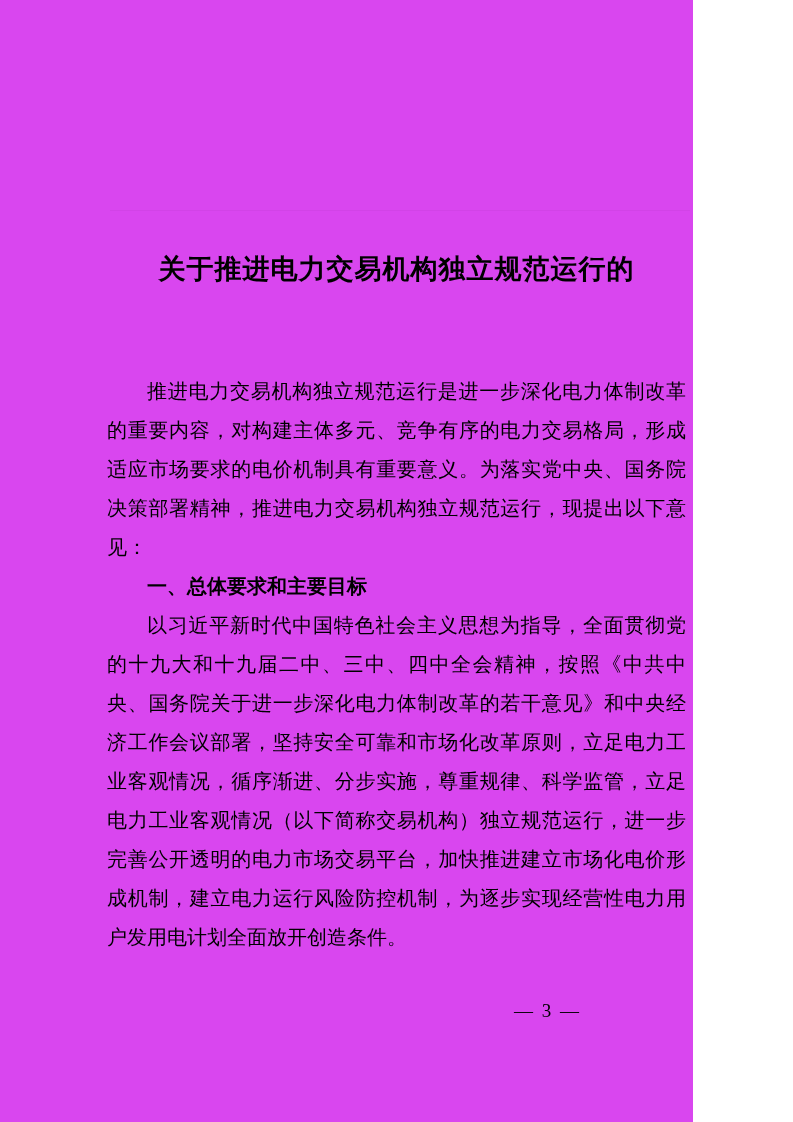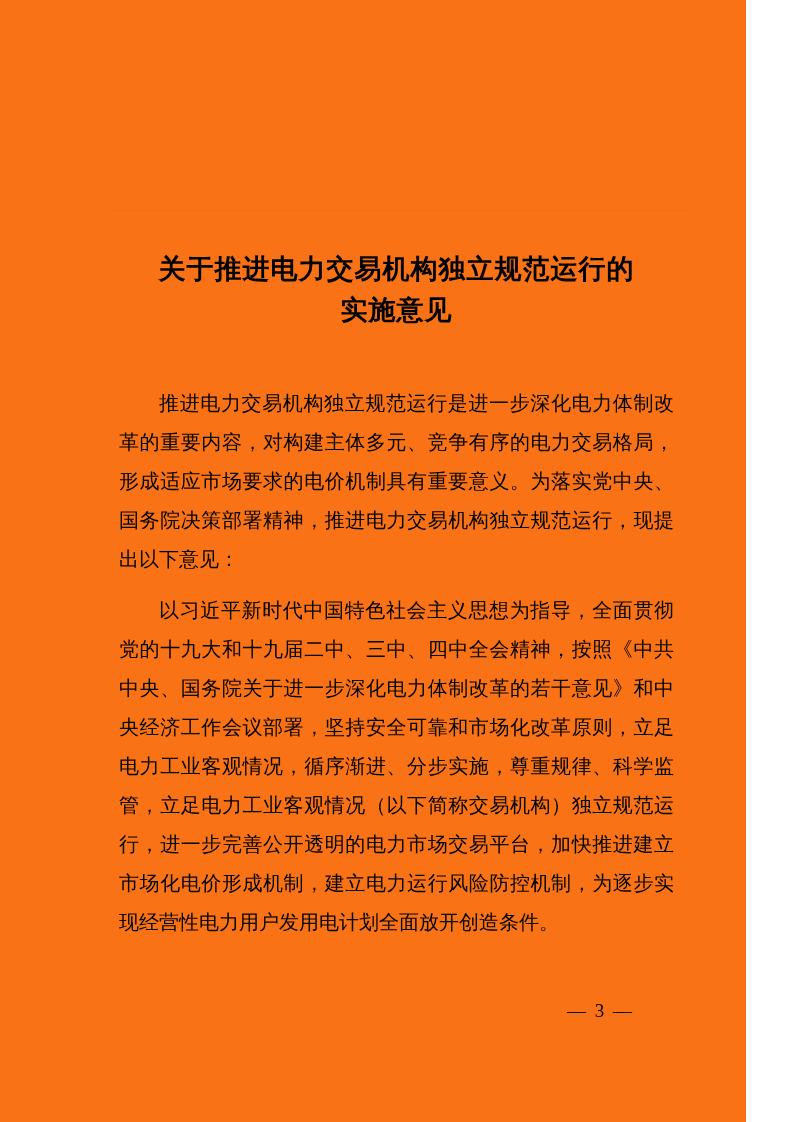--- a/index.html
+++ b/index.html
@@ -2,23 +2,23 @@
 <html lang="zh"><head>
 <meta charset="utf-8">
 <style>
   html, body {
     margin: 0;
     padding: 0;
     background: #ffffff;
   }
   .page {
     position: relative;
-    width: 746px;
+    width: 693px;
     height: 1122px;
-    background: #f97316;
+    background: #d946ef;
     color: #000000;
     overflow: hidden;
     font-family: "Liberation Serif", "DejaVu Serif", serif;
   }
   .scan-artifact-line {
     position: absolute;
     top: 210px;
     left: 110px;
     width: 580px;
     height: 1px;
@@ -39,21 +39,21 @@
     position: absolute;
     top: 372px;
     left: 107px;
     width: 579px;
     font-size: 20px;
     line-height: 39px;
     text-align: justify;
     text-justify: inter-character;
   }
   .doc-body p {
-    margin: 12px;
+    margin: 0;
     padding: 0;
     text-indent: 2em;
   }
   .doc-body p.section-heading {
     font-family: "Liberation Sans", "DejaVu Sans", sans-serif;
     font-weight: bold;
     text-align: left;
   }
   .page-number {
     position: absolute;
@@ -66,23 +66,23 @@
 </style>
 </head>
 <body>
 
 <div class="page">
 
   <div class="scan-artifact-line"></div>
 
   <div class="doc-title">
     <div>关于推进电力交易机构独立规范运行的</div>
-    <div>实施意见</div>
   </div>
 
   <div class="doc-body">
     <p>推进电力交易机构独立规范运行是进一步深化电力体制改革的重要内容，对构建主体多元、竞争有序的电力交易格局，形成适应市场要求的电价机制具有重要意义。为落实党中央、国务院决策部署精神，推进电力交易机构独立规范运行，现提出以下意见：</p>
+    <p class="section-heading">一、总体要求和主要目标</p>
     <p>以习近平新时代中国特色社会主义思想为指导，全面贯彻党的十九大和十九届二中、三中、四中全会精神，按照《中共中央、国务院关于进一步深化电力体制改革的若干意见》和中央经济工作会议部署，坚持安全可靠和市场化改革原则，立足电力工业客观情况，循序渐进、分步实施，尊重规律、科学监管，立足电力工业客观情况（以下简称交易机构）独立规范运行，进一步完善公开透明的电力市场交易平台，加快推进建立市场化电价形成机制，建立电力运行风险防控机制，为逐步实现经营性电力用户发用电计划全面放开创造条件。</p>
   </div>
 
   <div class="page-number">— 3 —</div>
 
 </div>
 
 </body></html>

